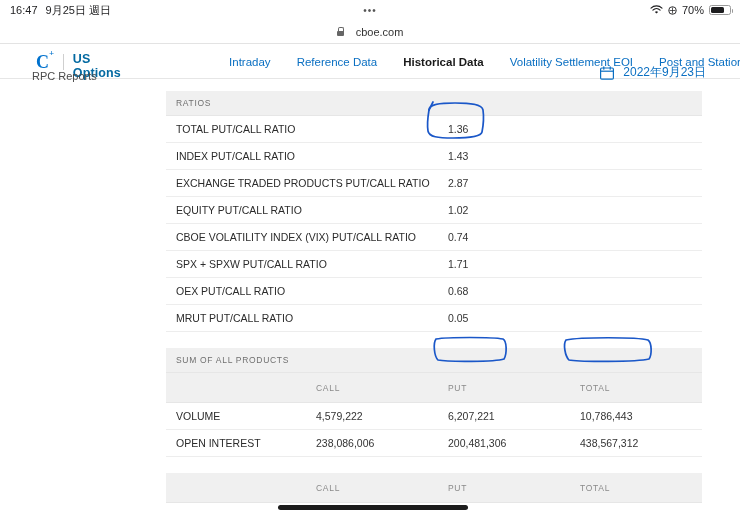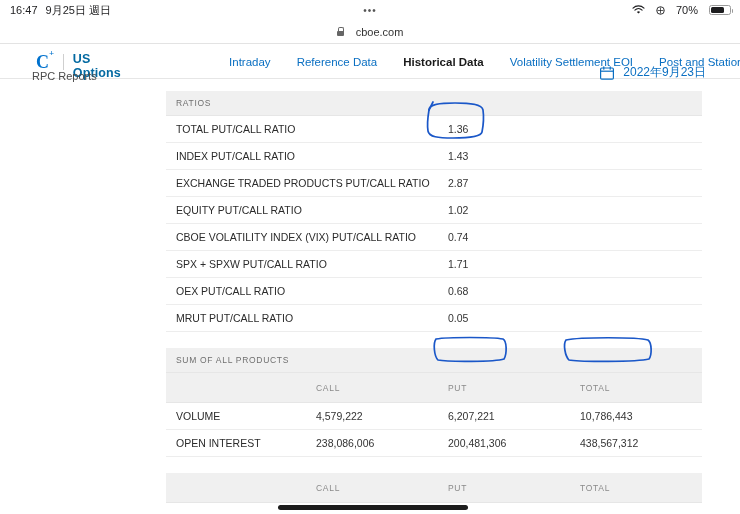--- a/index.html
+++ b/index.html
@@ -14,21 +14,21 @@
   
   .statusbar {
     position: absolute; top: 0; left: 0; width: 740px; height: 20px;
     display: flex; align-items: center;
     font-size: 11px; color: #1d1d1f;
     background: #ffffff;
   }
   .sb-left { display:flex; align-items:center; gap:8px; padding-left:10px; white-space:nowrap; }
   .sb-center { position:absolute; left:0; right:0; text-align:center; pointer-events:none; }
   .sb-dots { letter-spacing: 1px; font-size: 10px; color:#555; }
-  .sb-right { position:absolute; right:9px; top:0; height:20px; display:flex; align-items:center; gap:11px; }
+  .sb-right { position:absolute; right:9px; top:0; height:20px; display:flex; align-items:center; gap:5px; }
   .sb-right .pct { font-size: 11px; }
   .wifi-ic svg, .loc-ic svg { display:block; }
   .batt {
     width: 22px; height: 10px; border: 1px solid #9a9a9a; border-radius: 2.5px;
     position: relative; display:inline-block;
   }
   .batt::after {
     content:""; position:absolute; right:-3px; top:3px; width:1.5px; height:4px;
     background:#9a9a9a; border-radius:0 1px 1px 0;
   }

